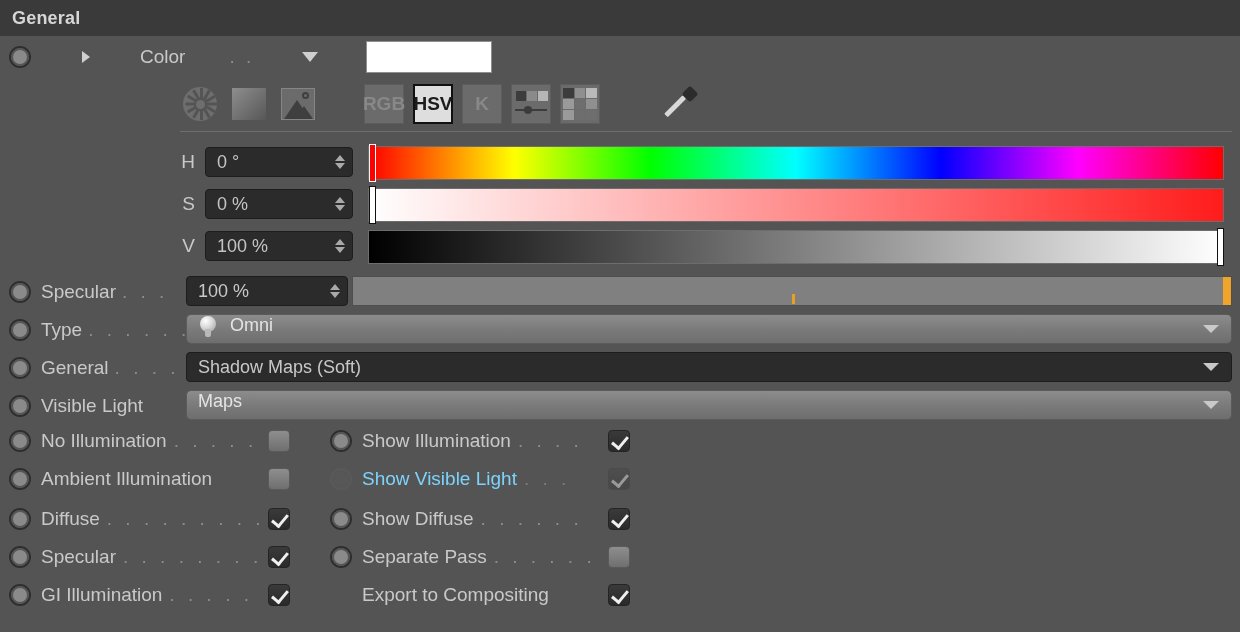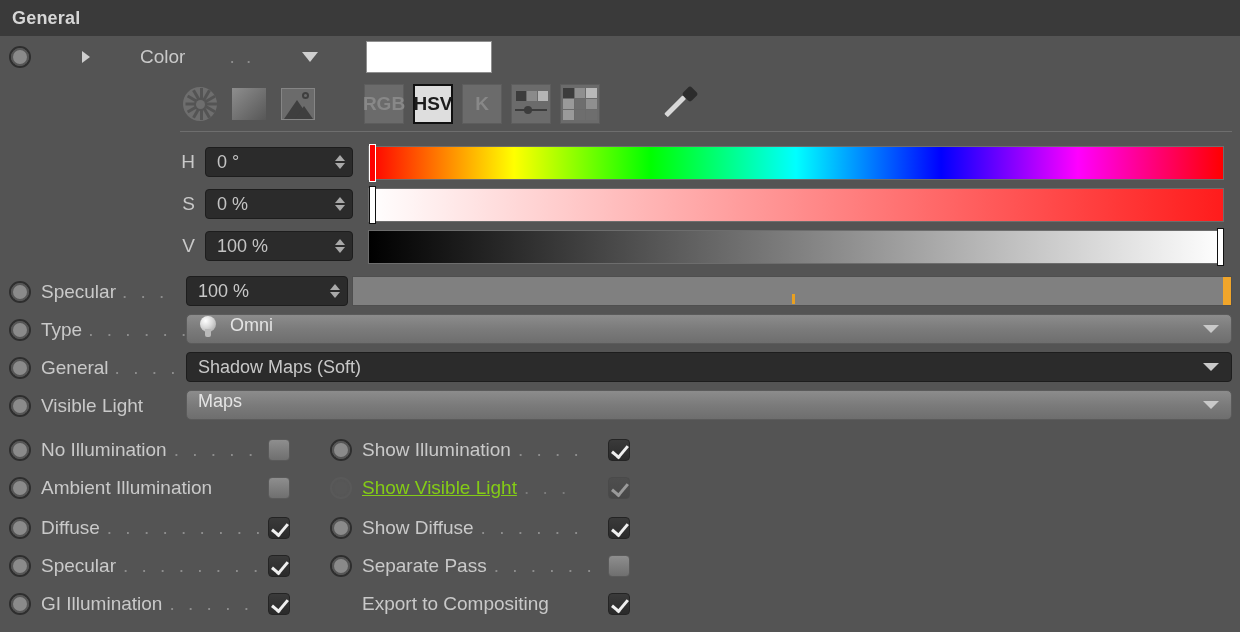--- a/index.html
+++ b/index.html
@@ -159,24 +159,24 @@
   }
   .bulbicon .g{
     position:absolute;left:3px;top:1px;width:16px;height:16px;border-radius:50%;
     background:radial-gradient(circle at 35% 30%,#ffffff 0%,#d8d8d8 45%,#9a9a9a 100%);
   }
   .bulbicon .b{
     position:absolute;left:8px;top:14px;width:6px;height:8px;background:#b9b9b9;border-radius:0 0 2px 2px;
   }
 
   
-  .cbrow{position:absolute;display:flex;align-items:flex-end;height:31px;}
+  .cbrow{position:absolute;display:flex;align-items:flex-start;height:31px;}
   .cbrow .bullet{margin-right:10px;}
   .cblabel{font-size:19px;color:#c9c9c9;white-space:nowrap;}
-  .cblabel.dim{color:#84cc16;text-decoration:underline;}
+  .cblabel.dim{color:#7dd3fc;}
   .cbdots{color:#8d8d8d;font-size:19px;letter-spacing:4px;margin-left:7px;white-space:nowrap;}
   .cbdots.dim{color:#7c7c7c;}
   .cbox{
     width:22px;height:22px;border-radius:4px;
     background:linear-gradient(180deg,#8e8e8e 0%,#6f6f6f 100%);
     border:1px solid #5a5a5a;box-sizing:border-box;flex:0 0 auto;
   }
   .cbox.on{
     background:linear-gradient(180deg,#3a3a3a 0%,#2a2a2a 100%);
     border:1px solid #242424;position:relative;

